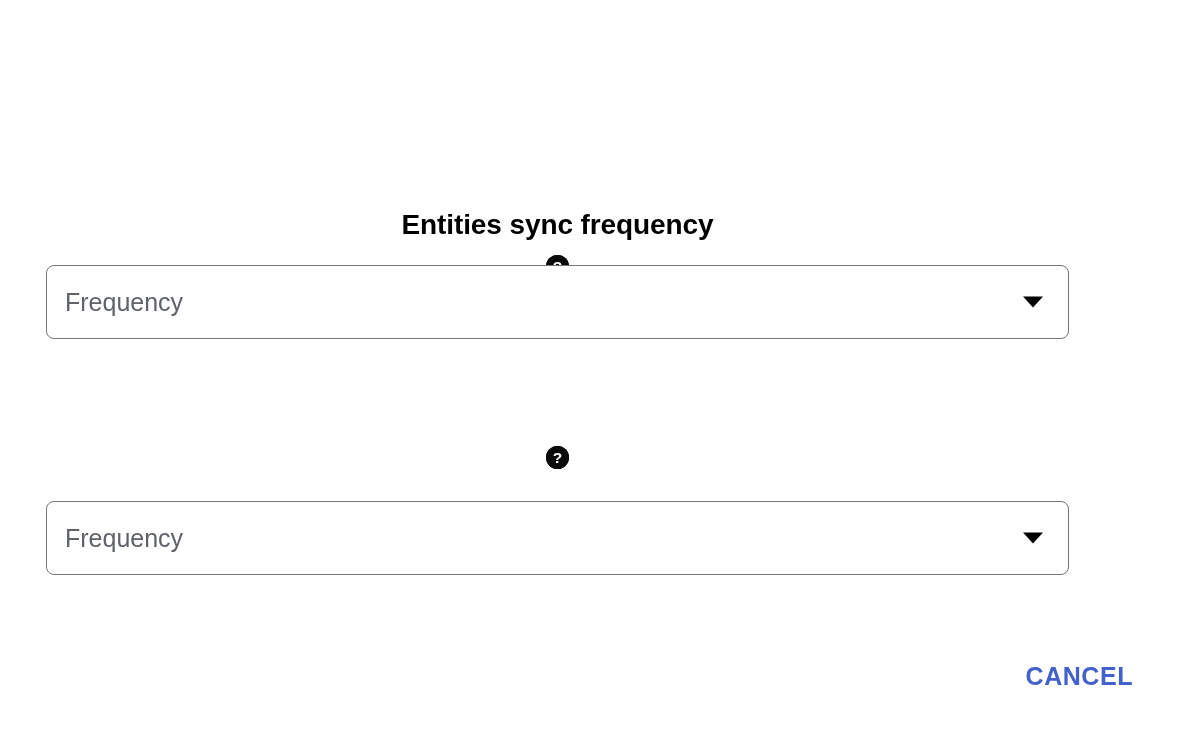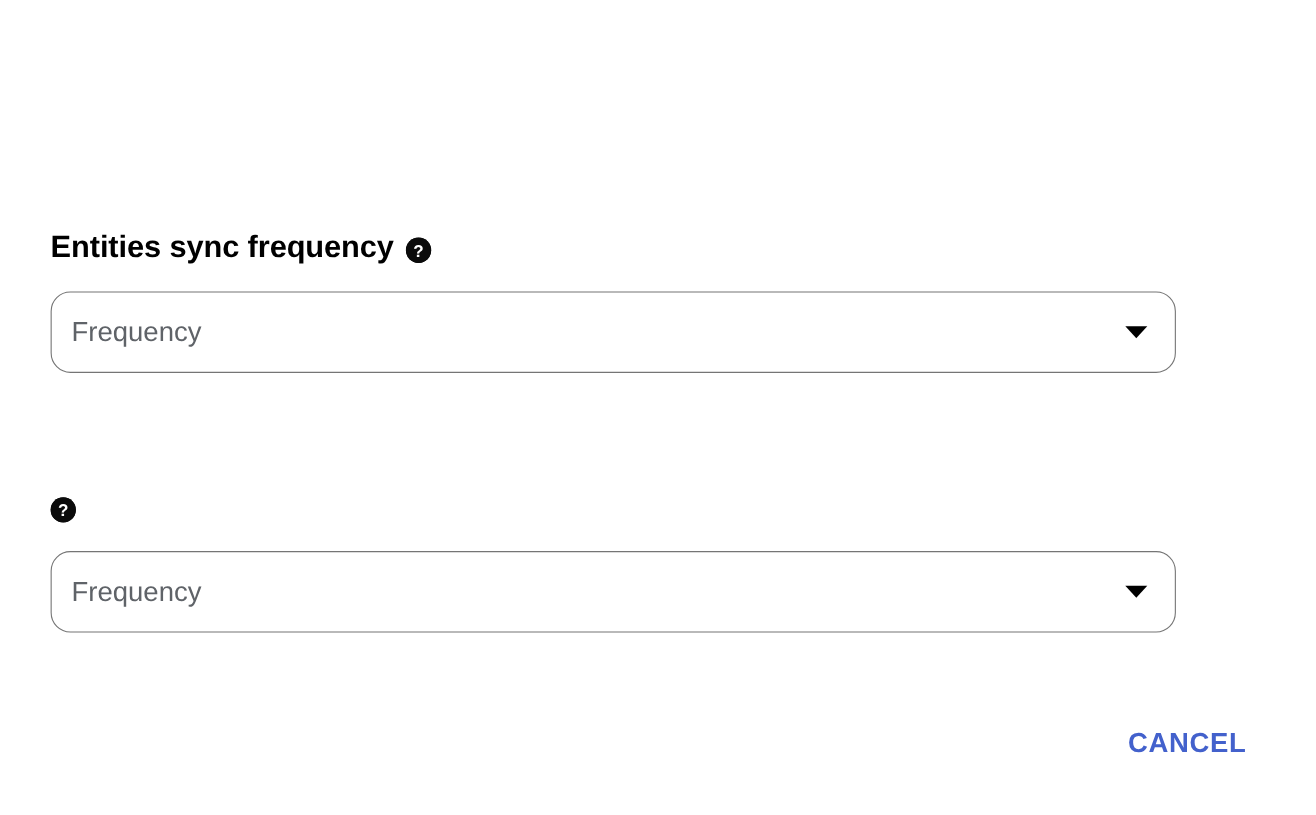--- a/index.html
+++ b/index.html
@@ -40,20 +40,21 @@
 
   .field-group { position: absolute; left: 46px; }
   .field-group.first { top: 208px; }
   .field-group.second { top: 444px; }
 
   .field-label-row {
     display: flex;
     align-items: center;
     gap: 11px;
     height: 34px;
+    flex-direction: column;
   }
 
   .field-label {
     font-size: 28px;
     font-weight: 700;
     line-height: 34px;
     letter-spacing: -0.1px;
     color: #000000;
     white-space: nowrap;
   }
@@ -71,21 +72,21 @@
     top: 2px;
   }
   .help-icon svg { display: block; }
 
   .select-control {
     position: relative;
     width: 1023px;
     height: 74px;
     margin-top: 23px;
     border: 1px solid #757575;
-    border-radius: 18px;
+    border-radius: 8px;
     background: #ffffff;
     display: flex;
     align-items: center;
     cursor: pointer;
   }
 
   .select-value {
     position: absolute;
     left: 18px;
     top: 50%;

